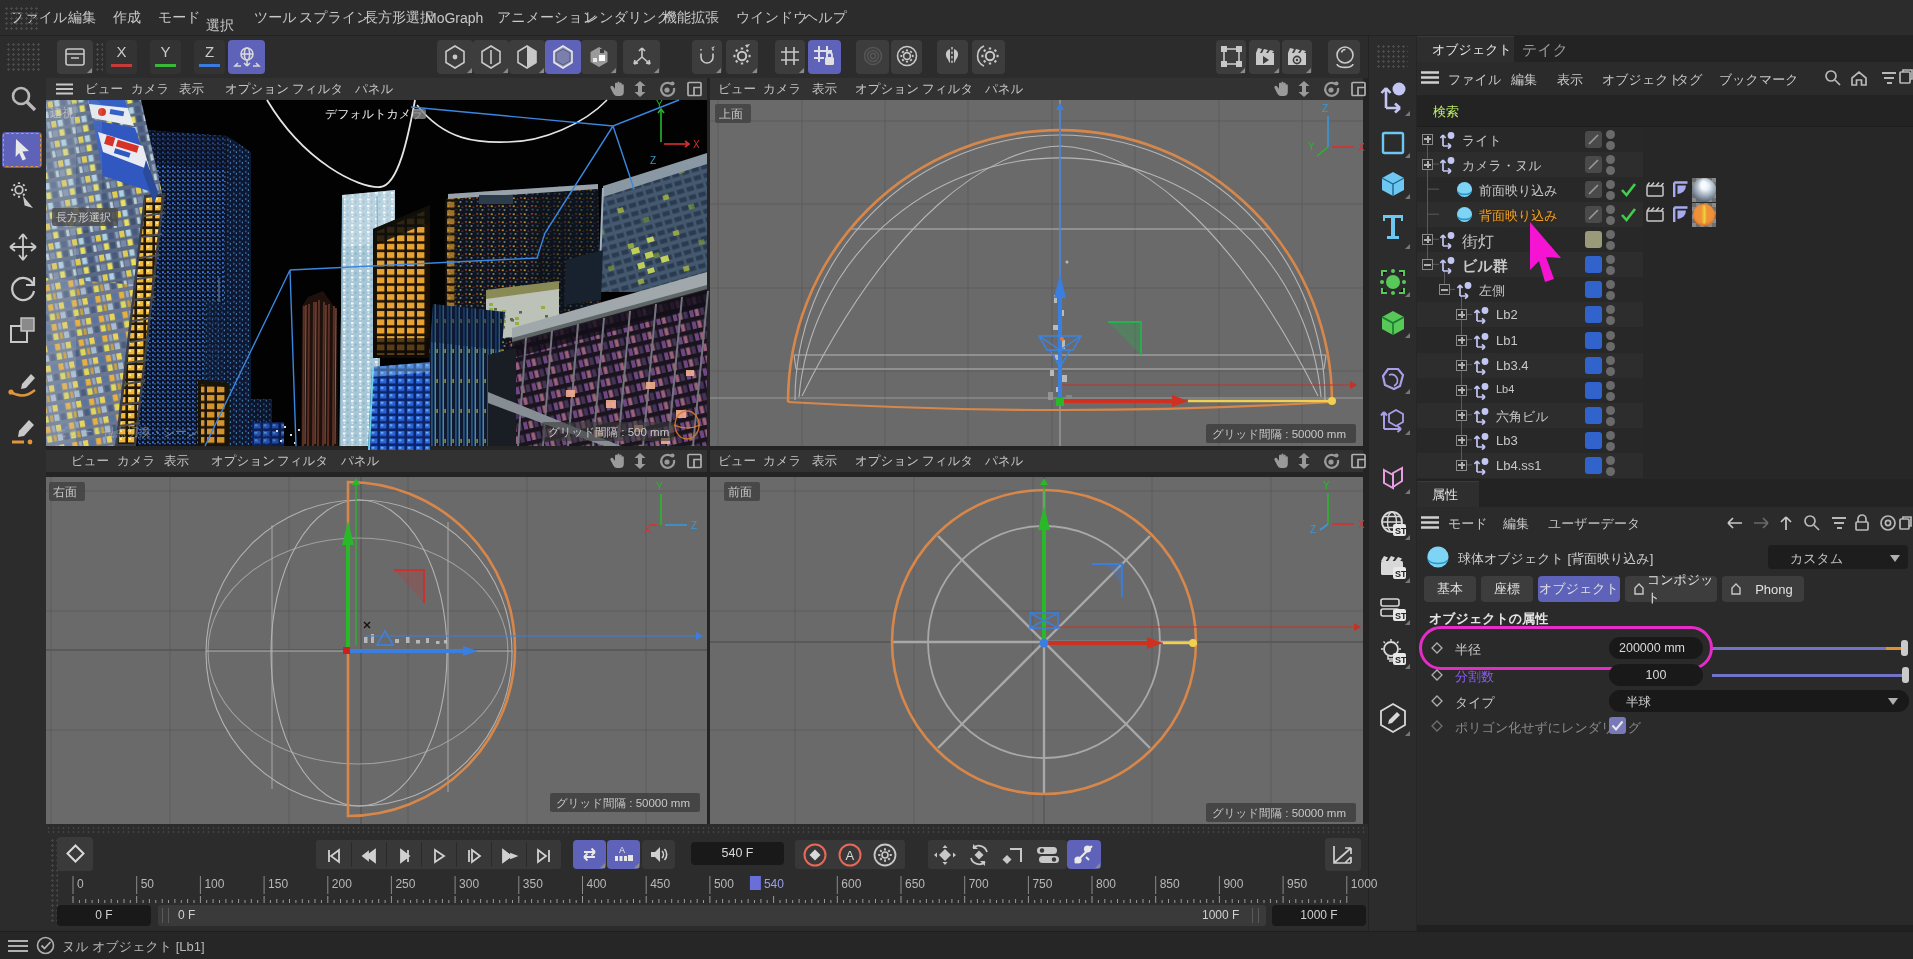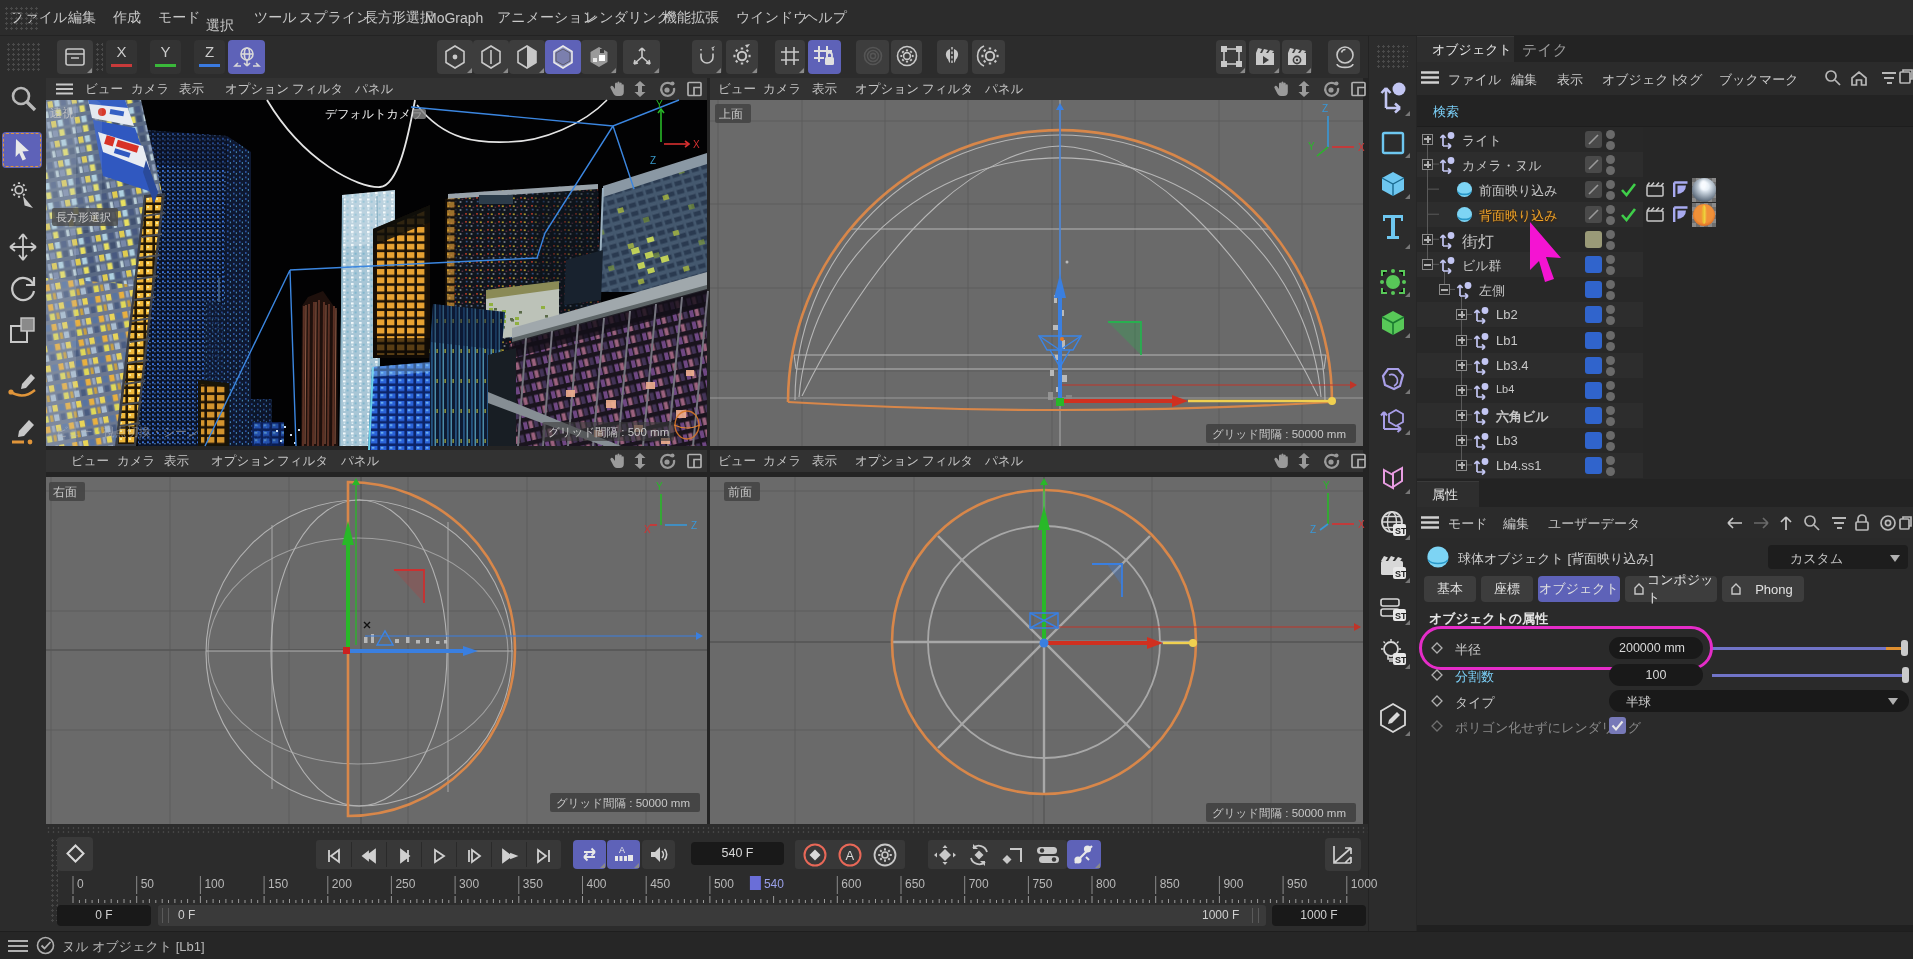--- a/index.html
+++ b/index.html
@@ -926,21 +926,21 @@
     <g stroke="#b8b8b8" fill="none" stroke-width="1.7">
       <circle cx="7" cy="7" r="5"></circle>
       <path d="M11 11 L16 16"></path>
       <path d="M28 16 v-7 l7 -6 7 6 v7 h-4.5 v-5 h-5 v5 Z"></path>
       <path d="M58 4 h14 M60 9 h10 M63 14 h5" stroke-width="2"></path>
       <rect x="76" y="3" width="10" height="11" rx="1"></rect>
       <path d="M79 3 v-2 h9 v9 h-2"></path>
     </g>
   </svg>
 <div class="ab" style="left:1417px;top:95px;width:496px;height:32px;background:#232323;border-bottom:1px solid #1d1d1d"></div>
-<div class="ab" style="left:1433px;top:103px;font-size:13px;color:#7dd3fc;z-index:5">検索</div>
+<div class="ab" style="left:1433px;top:103px;font-size:13px;color:#bef264;z-index:5">検索</div>
 <div class="ab" style="left:1417px;top:127px;width:496px;height:352px;background:#272727"></div>
 <div class="ab" style="left:1417px;top:127px;width:226px;height:25.07px;background:#282828"></div>
 <div class="ab" style="left:1417px;top:152px;width:226px;height:25.07px;background:#2d2d2d"></div>
 <div class="ab" style="left:1417px;top:177px;width:226px;height:25.07px;background:#282828"></div>
 <div class="ab" style="left:1417px;top:202px;width:226px;height:25.07px;background:#2d2d2d"></div>
 <div class="ab" style="left:1417px;top:227px;width:226px;height:25.07px;background:#282828"></div>
 <div class="ab" style="left:1417px;top:252px;width:226px;height:25.07px;background:#2d2d2d"></div>
 <div class="ab" style="left:1417px;top:277px;width:226px;height:25.07px;background:#282828"></div>
 <div class="ab" style="left:1417px;top:302px;width:226px;height:25.07px;background:#2d2d2d"></div>
 <div class="ab" style="left:1417px;top:328px;width:226px;height:25.07px;background:#282828"></div>
@@ -1057,21 +1057,21 @@
 <div class="ab" style="left:1462px;top:232px;font-size:16px;color:#c8c8c8;">街灯</div>
 <div class="ab" style="left:1585px;top:231px;width:17px;height:17px;background:#9a9a78;border-radius:3px"></div>
 <div class="ab" style="left:1606px;top:230px;width:9px;height:9px;background:#6a6a6a;border-radius:50%"></div>
 <div class="ab" style="left:1606px;top:241px;width:9px;height:9px;background:#6a6a6a;border-radius:50%"></div>
 <div class="ab" style="left:1422px;top:259px;width:11px;height:11px;border:1px solid #8a8a8a;background:#2a2a2a"></div>
 <div class="ab" style="left:1424px;top:264px;width:7px;height:2px;background:#b0b0b0"></div>
 <svg style="left:1439px;top:256px" width="17" height="17" viewBox="0 0 17 17">
     <circle cx="12" cy="4.5" r="3.4" fill="#c3c6f2"></circle>
     <path d="M4 15 V4 M4 4 l-2.6 3 M4 4 l2.6 3 M4 15 h8 M12 15 l-3 -2.6 M12 15 l-3 2.6" stroke="#c3c6f2" stroke-width="1.7" fill="none"></path>
   </svg>
-<div class="ab" style="left:1462px;top:257px;font-size:13px;color:#c8c8c8;">ビル群</div>
+<div class="ab" style="left:1462px;top:257px;font-size:15px;color:#c8c8c8;font-weight:bold;">ビル群</div>
 <div class="ab" style="left:1585px;top:256px;width:17px;height:17px;background:#3064cc;border-radius:3px"></div>
 <div class="ab" style="left:1606px;top:255px;width:9px;height:9px;background:#6a6a6a;border-radius:50%"></div>
 <div class="ab" style="left:1606px;top:266px;width:9px;height:9px;background:#6a6a6a;border-radius:50%"></div>
 <div class="ab" style="left:1439px;top:284px;width:11px;height:11px;border:1px solid #8a8a8a;background:#2a2a2a"></div>
 <div class="ab" style="left:1441px;top:289px;width:7px;height:2px;background:#b0b0b0"></div>
 <svg style="left:1456px;top:281px" width="17" height="17" viewBox="0 0 17 17">
     <circle cx="12" cy="4.5" r="3.4" fill="#c3c6f2"></circle>
     <path d="M4 15 V4 M4 4 l-2.6 3 M4 4 l2.6 3 M4 15 h8 M12 15 l-3 -2.6 M12 15 l-3 2.6" stroke="#c3c6f2" stroke-width="1.7" fill="none"></path>
   </svg>
 <div class="ab" style="left:1479px;top:282px;font-size:13px;color:#c8c8c8;">左側</div>
@@ -1122,21 +1122,21 @@
 <div class="ab" style="left:1585px;top:382px;width:17px;height:17px;background:#3064cc;border-radius:3px"></div>
 <div class="ab" style="left:1606px;top:381px;width:9px;height:9px;background:#6a6a6a;border-radius:50%"></div>
 <div class="ab" style="left:1606px;top:392px;width:9px;height:9px;background:#6a6a6a;border-radius:50%"></div>
 <div class="ab" style="left:1456px;top:410px;width:11px;height:11px;border:1px solid #8a8a8a;background:#2a2a2a"></div>
 <div class="ab" style="left:1458px;top:414px;width:7px;height:2px;background:#b0b0b0"></div>
 <div class="ab" style="left:1460.5px;top:412px;width:2px;height:7px;background:#b0b0b0"></div>
 <svg style="left:1473px;top:407px" width="17" height="17" viewBox="0 0 17 17">
     <circle cx="12" cy="4.5" r="3.4" fill="#c3c6f2"></circle>
     <path d="M4 15 V4 M4 4 l-2.6 3 M4 4 l2.6 3 M4 15 h8 M12 15 l-3 -2.6 M12 15 l-3 2.6" stroke="#c3c6f2" stroke-width="1.7" fill="none"></path>
   </svg>
-<div class="ab" style="left:1496px;top:408px;font-size:13px;color:#c8c8c8;font-weight:bold;">六角ビル</div>
+<div class="ab" style="left:1496px;top:408px;font-size:13px;color:#c8c8c8;">六角ビル</div>
 <div class="ab" style="left:1585px;top:407px;width:17px;height:17px;background:#3064cc;border-radius:3px"></div>
 <div class="ab" style="left:1606px;top:406px;width:9px;height:9px;background:#6a6a6a;border-radius:50%"></div>
 <div class="ab" style="left:1606px;top:417px;width:9px;height:9px;background:#6a6a6a;border-radius:50%"></div>
 <div class="ab" style="left:1456px;top:435px;width:11px;height:11px;border:1px solid #8a8a8a;background:#2a2a2a"></div>
 <div class="ab" style="left:1458px;top:439px;width:7px;height:2px;background:#b0b0b0"></div>
 <div class="ab" style="left:1460.5px;top:437px;width:2px;height:7px;background:#b0b0b0"></div>
 <svg style="left:1473px;top:432px" width="17" height="17" viewBox="0 0 17 17">
     <circle cx="12" cy="4.5" r="3.4" fill="#c3c6f2"></circle>
     <path d="M4 15 V4 M4 4 l-2.6 3 M4 4 l2.6 3 M4 15 h8 M12 15 l-3 -2.6 M12 15 l-3 2.6" stroke="#c3c6f2" stroke-width="1.7" fill="none"></path>
   </svg>
@@ -1228,21 +1228,21 @@
 <div class="ab" style="left:1609px;top:637px;width:94px;height:22px;background:#191919;border-radius:11px;overflow:hidden">
     <div class="ab" style="left:10px;top:4px;font-size:12.5px;color:#d8d8d8;white-space:nowrap">200000 mm</div>
   </div>
 <div class="ab" style="left:1712px;top:646.5px;width:178px;height:3px;background:#7174c8"></div>
 <div class="ab" style="left:1886px;top:646.5px;width:17px;height:3px;background:#e09030"></div>
 <div class="ab" style="left:1901px;top:640px;width:7px;height:16px;background:#cacaca;border-radius:3px"></div>
 <div class="ab" style="left:1419px;top:626px;width:294px;height:44px;border:3.5px solid #e52cc8;border-radius:22px"></div>
 <svg style="left:1431px;top:669px" width="12" height="12" viewBox="0 0 12 12">
     <path d="M6 1 L11 6 L6 11 L1 6 Z" stroke="#b0b0b0" stroke-width="1.3" fill="none"></path>
   </svg>
-<div class="ab" style="left:1455px;top:668px;font-size:13px;color:#7dd3fc">分割数</div>
+<div class="ab" style="left:1455px;top:668px;font-size:13px;color:#8b5cf6">分割数</div>
 <div class="ab" style="left:1609px;top:664px;width:94px;height:22px;background:#191919;border-radius:11px">
     <div class="ab" style="left:0;top:4px;width:94px;text-align:center;font-size:12.5px;color:#d8d8d8">100</div>
   </div>
 <div class="ab" style="left:1712px;top:673.5px;width:192px;height:3px;background:#7174c8"></div>
 <div class="ab" style="left:1902px;top:667px;width:7px;height:16px;background:#cacaca;border-radius:3px"></div>
 <svg style="left:1431px;top:695px" width="12" height="12" viewBox="0 0 12 12">
     <path d="M6 1 L11 6 L6 11 L1 6 Z" stroke="#b0b0b0" stroke-width="1.3" fill="none"></path>
   </svg>
 <div class="ab" style="left:1455px;top:694px;font-size:13px;color:#c8c8c8">タイプ</div>
 <div class="ab" style="left:1609px;top:690px;width:300px;height:22px;background:#191919;border-radius:11px"></div>

